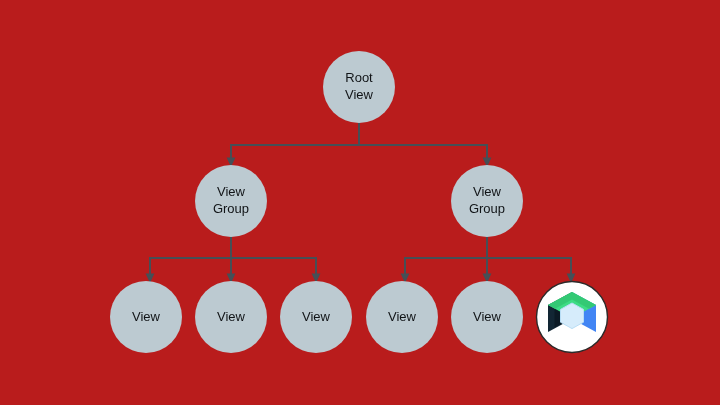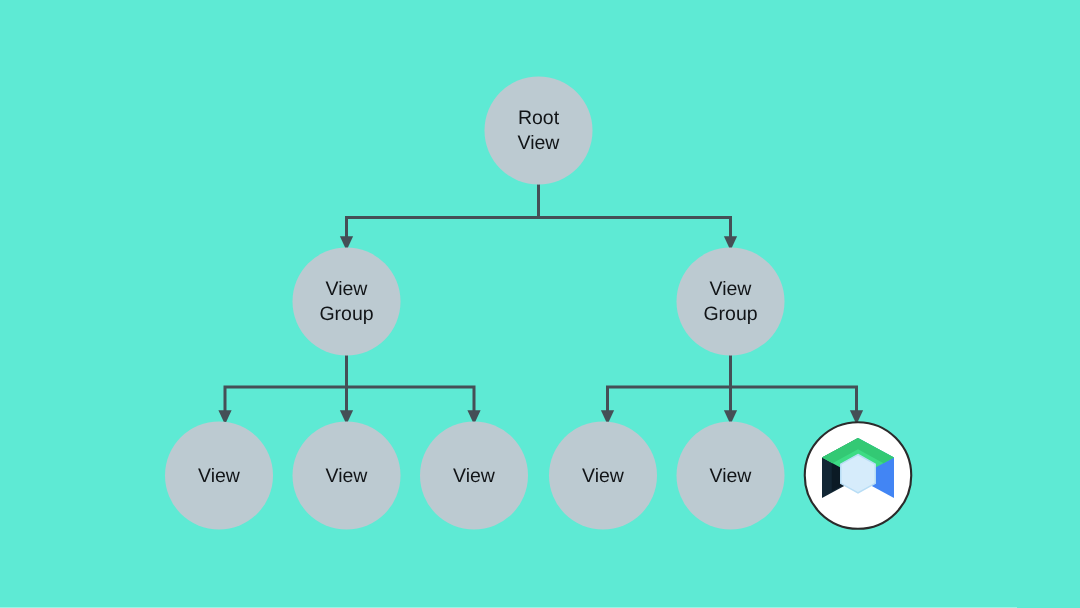--- a/index.html
+++ b/index.html
@@ -10,21 +10,21 @@
     width: 720px;
     height: 405px;
     background: #ffffff;
     font-family: "Liberation Sans", sans-serif;
     overflow: hidden;
   }
   #diagram-root {
     position: relative;
     width: 720px;
     height: 405px;
-    background: #5eead4;
+    background: #b91c1c;
     text-align: center;
   }
   svg.canvas {
     display: block;
     width: 720px;
     height: 405px;
   }
   .node-label {
     font-family: "Liberation Sans", sans-serif;
     font-size: 13px;

